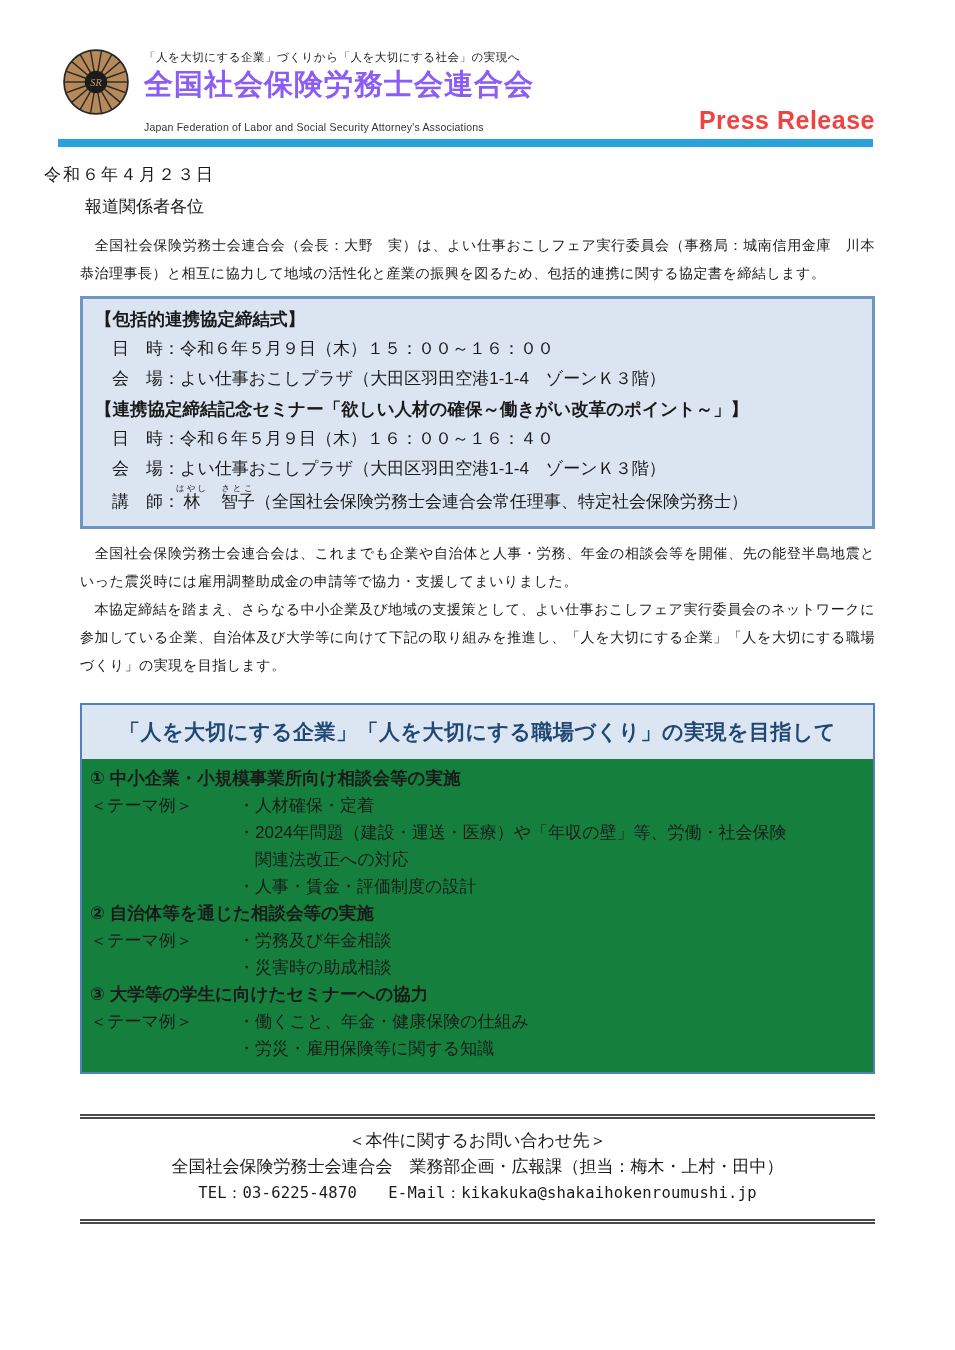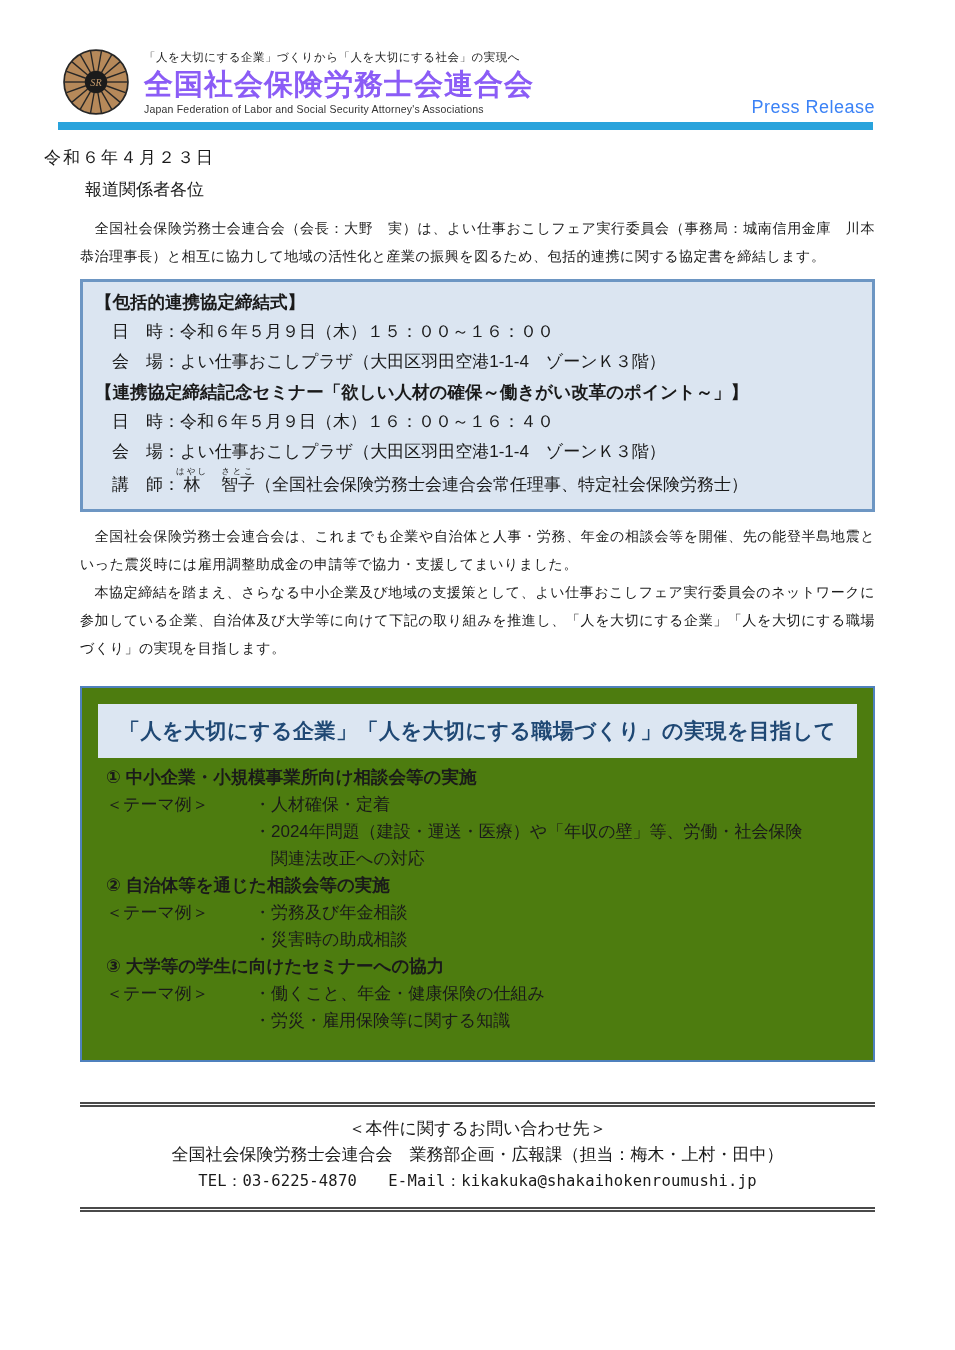--- a/index.html
+++ b/index.html
@@ -15,22 +15,22 @@
   }
   
   .header{
     display:flex;align-items:flex-start;
     margin:48px 80px 0 62px;
   }
   .logo{width:68px;height:68px;flex:0 0 auto;}
   .org-block{margin-left:14px;display:flex;flex-direction:column;}
   .tagline{font-size:11.5px;letter-spacing:.5px;color:#222;margin-top:2px;}
   .org-name{font-size:29px;font-weight:bold;letter-spacing:1px;color:#8b5cf6;margin-top:3px;line-height:1.15;}
-  .org-en{font-size:10.5px;color:#333;margin-top:2px;letter-spacing:.2px;}
-  .press{margin-left:auto;align-self:flex-end;font-size:18px;color:#3b82f6;letter-spacing:.5px;margin-bottom:-2px;}
+  .org-en{font-size:10.5px;color:#333;margin-top:20px;letter-spacing:.2px;}
+  .press{margin-left:auto;align-self:flex-end;font-size:25px;color:#ef4444;letter-spacing:.5px;margin-bottom:-2px;font-weight:bold;}
   .accent-bar{margin:6px 82px 0 58px;height:8px;background:#29a3dc;}
   
   .date-line{
     margin:16px 82px 0 0;text-align:left;
     font-family:"Liberation Serif","DejaVu Serif",serif;
     font-size:17px;letter-spacing:2px;padding-left:44px;
   }
   .content{margin:0 80px;}
   .addressee{
     font-family:"Liberation Serif","DejaVu Serif",serif;
@@ -54,22 +54,22 @@
     padding:5px 12px 9px 12px;
     font-size:17px;line-height:30px;
   }
   .event-box .bh{font-weight:bold;font-size:17.5px;}
   ruby rt{font-size:8.5px;letter-spacing:2px;color:#222;}
   .speaker-line{line-height:30px;}
   
   .goal-box{
     margin-top:23px;
     border:2.5px solid #4f81bd;
-    background:#4d7c0f;
-    padding:16px;
+    background:#15803d;
+    padding:0;
   }
   .goal-band{
     background:#dce6f2;
     color:#1f4874;
     font-weight:bold;font-size:21px;
     text-align:center;
     padding:13px 4px;
     letter-spacing:.5px;
   }
   .goal-body{padding:6px 8px 10px 8px;font-size:17px;line-height:27px;}
@@ -159,20 +159,21 @@
       <div class="goal-band">「人を大切にする企業」「人を大切にする職場づくり」の実現を目指して</div>
       <div class="goal-body">
 
         <div class="sec-heading">① 中小企業・小規模事業所向け相談会等の実施</div>
         <div class="theme-row">
           <div class="theme-label">＜テーマ例＞</div>
           <div class="theme-items">
             <div>・人材確保・定着</div>
             <div>・2024年問題（建設・運送・医療）や「年収の壁」等、労働・社会保険</div>
             <div class="cont">関連法改正への対応</div>
+            <div>・人事・賃金・評価制度の設計</div>
           </div>
         </div>
 
         <div class="sec-heading">② 自治体等を通じた相談会等の実施</div>
         <div class="theme-row">
           <div class="theme-label">＜テーマ例＞</div>
           <div class="theme-items">
             <div>・労務及び年金相談</div>
             <div>・災害時の助成相談</div>
           </div>

